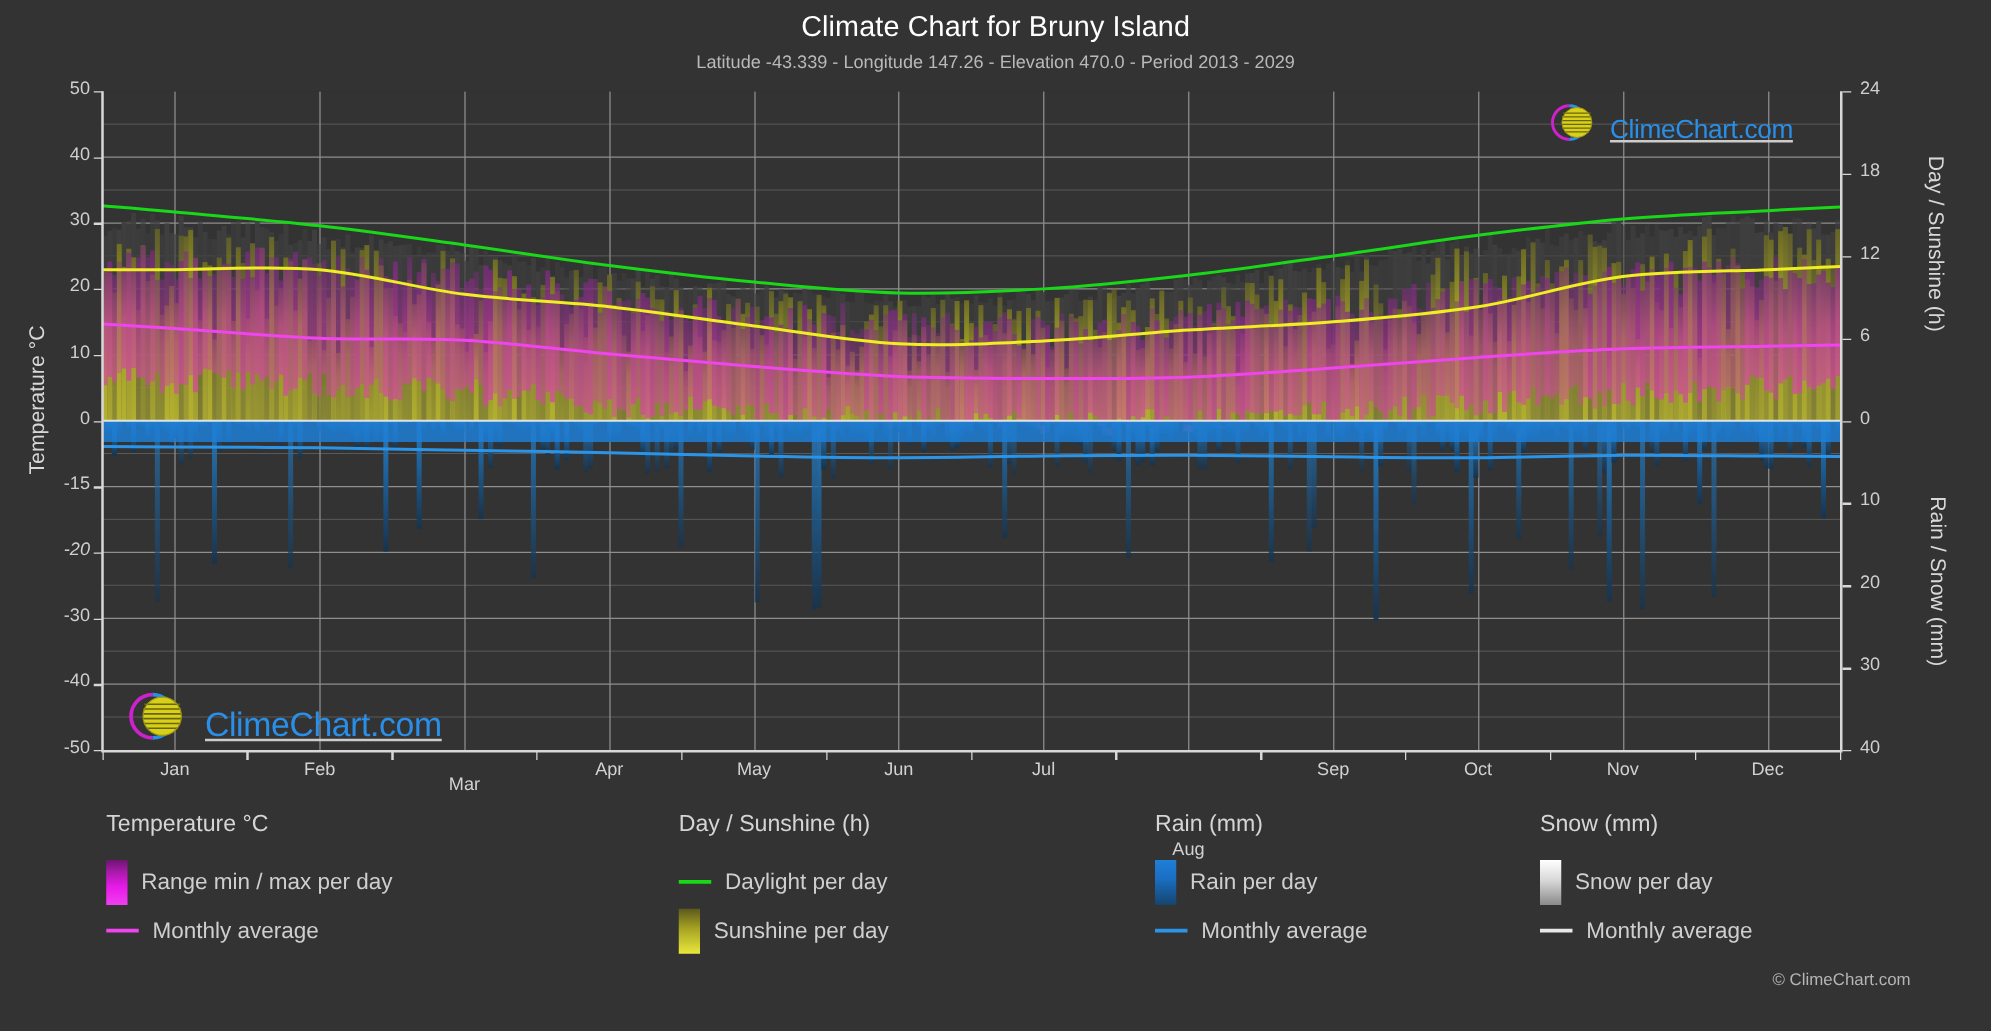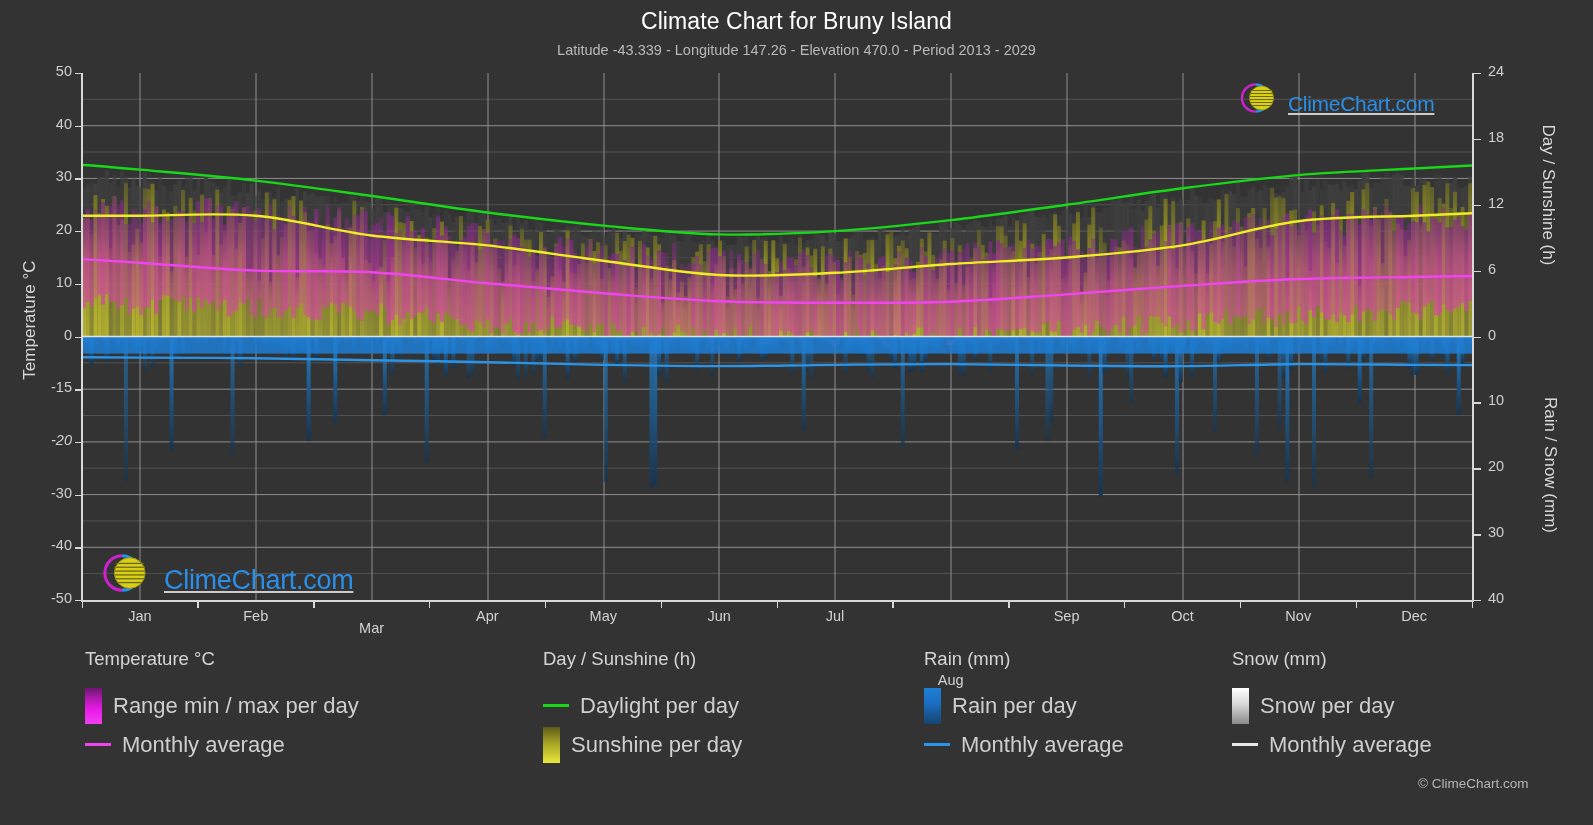--- a/index.html
+++ b/index.html
@@ -134,21 +134,21 @@
     margin-bottom: 16px;
     white-space: nowrap;
   }
   .legend-row {
     display: flex;
     align-items: center;
     height: 39px;
     white-space: nowrap;
   }
   .legend-label {
-    font-size: 22px;
+    font-size: 18px;
     color: #cfcfcf;
     margin-left: 11px;
   }
   .swatch-box {
     width: 17px; height: 36px;
     flex: 0 0 17px;
   }
   .swatch-line {
     width: 26px; height: 2.2px;
     flex: 0 0 26px;

